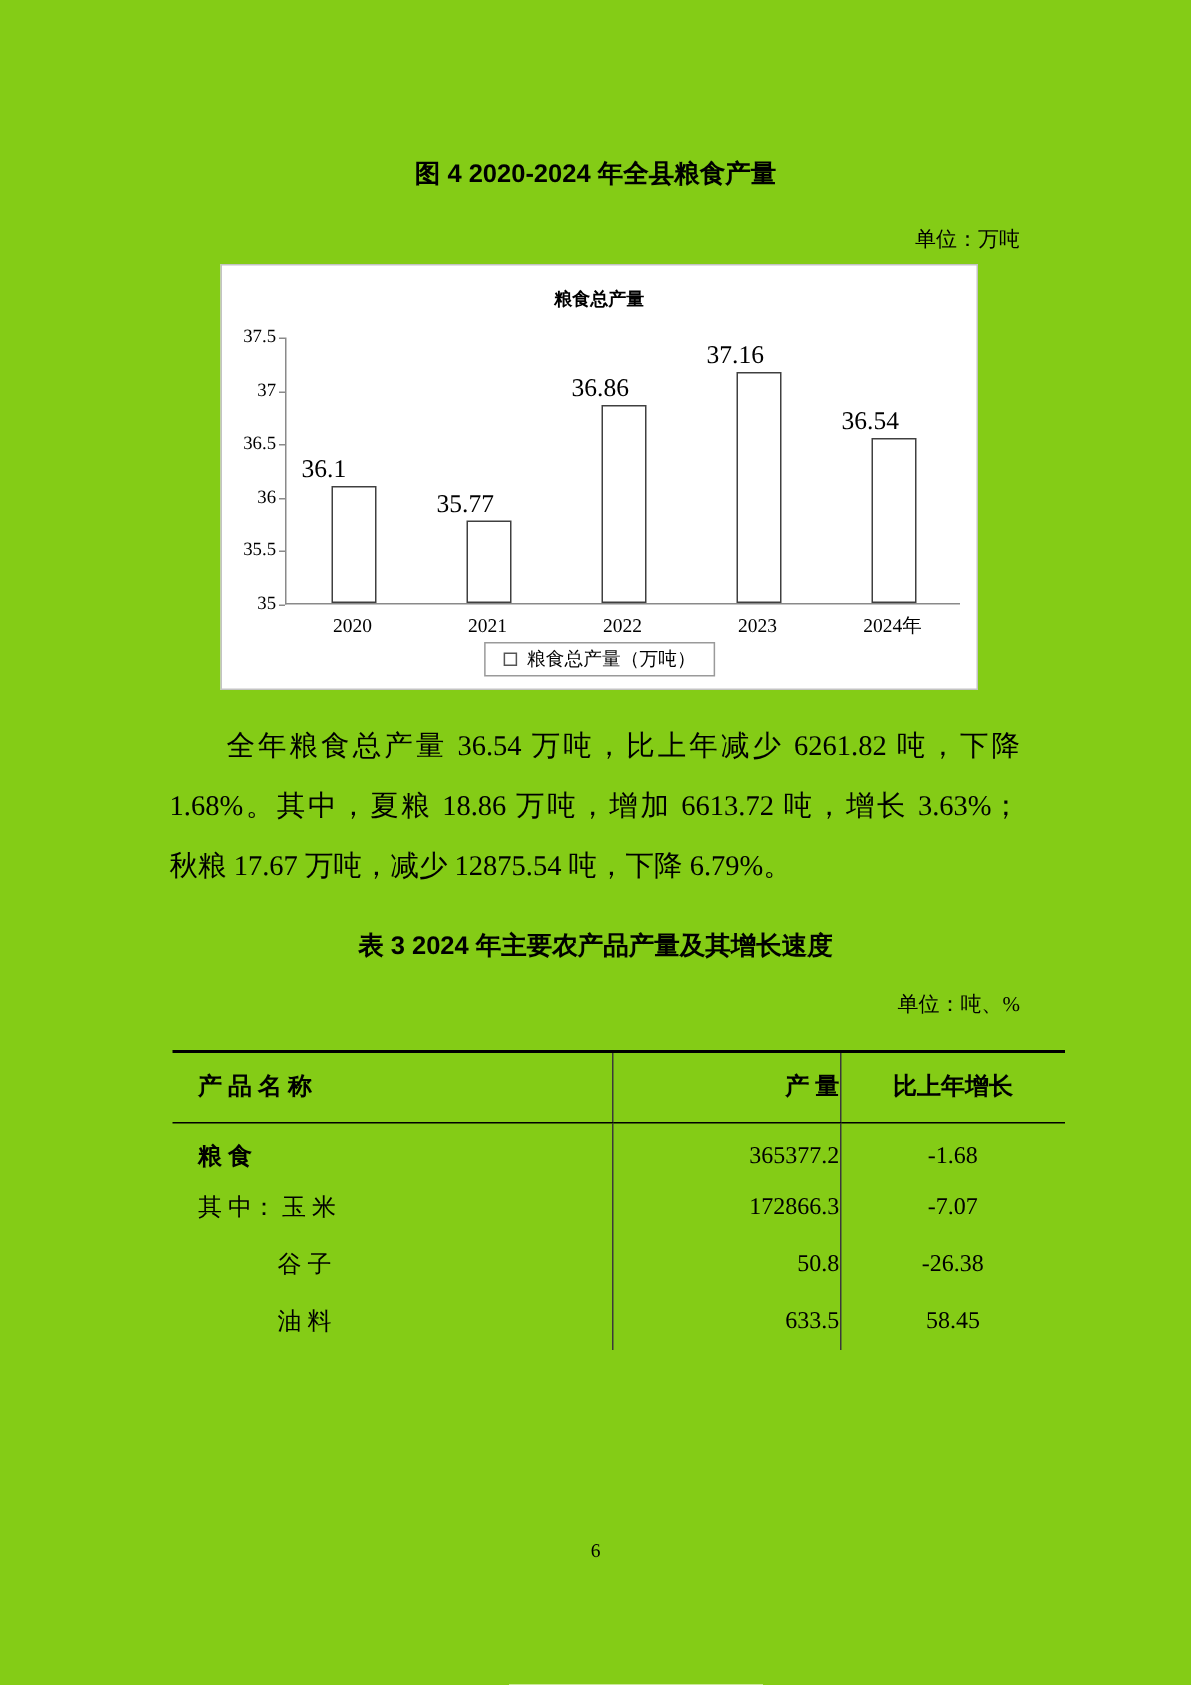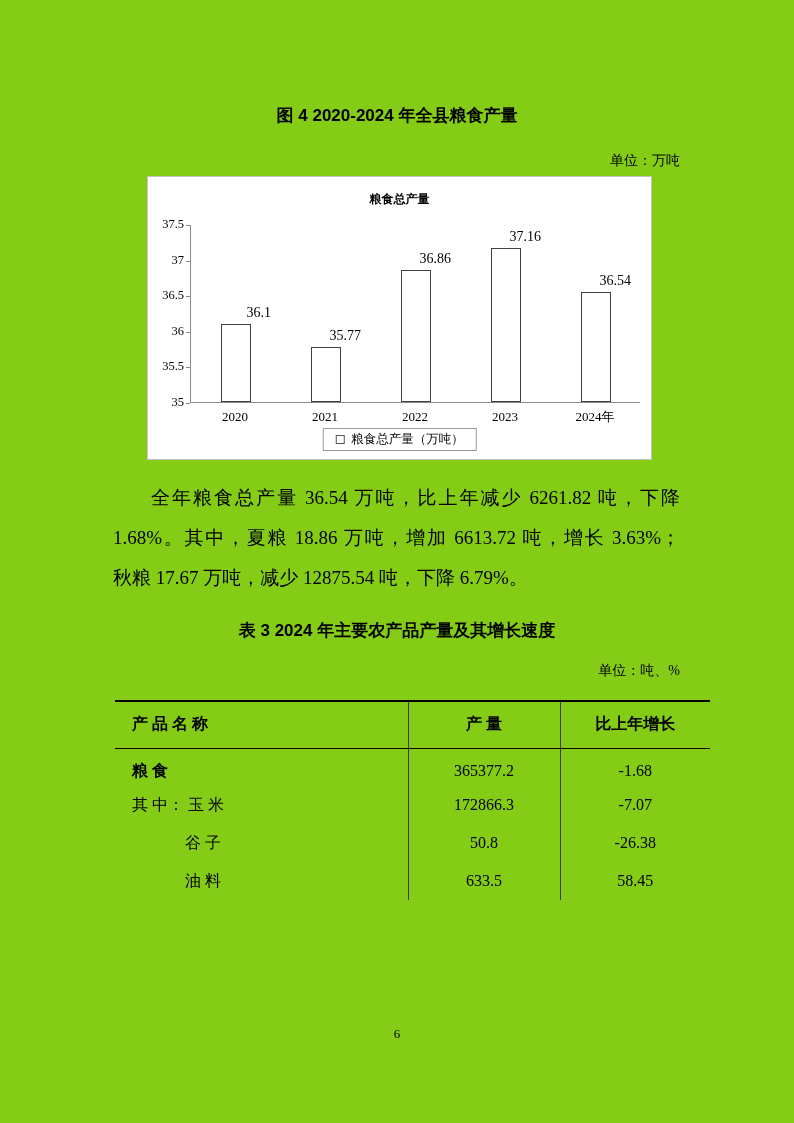--- a/index.html
+++ b/index.html
@@ -29,21 +29,21 @@
   .chart-title {
     position:absolute; top:14px; left:0; width:100%; text-align:center;
     font-family:"Liberation Sans","DejaVu Sans",sans-serif;
     font-size:12px; font-weight:bold;
   }
   .plot-area {
     position:absolute; left:42px; top:48px; width:450px; height:178px;
     border-left:1px solid #8a8a8a; border-bottom:1px solid #8a8a8a;
   }
   .bar { position:absolute; bottom:0; width:30px; background:#fff; border:1px solid #404040; }
-  .bar-value { position:absolute; width:70px; text-align:right; font-size:14px; line-height:15px; }
+  .bar-value { position:absolute; width:70px; text-align:left; font-size:17px; line-height:15px; }
   .ytick-label { position:absolute; left:2px; width:34px; text-align:right; font-size:12.5px; line-height:15px; }
   .ytick-mark { position:absolute; left:38px; width:4px; height:1px; background:#8a8a8a; }
   .xtick-label { position:absolute; width:90px; text-align:center; font-size:13px; line-height:15px; }
   .legend-box {
     position:absolute; top:251px; left:50%; transform:translateX(-50%);
     border:1px solid #9a9a9a; padding:3px 12px;
     display:flex; align-items:center; gap:7px; font-size:12.5px; line-height:15px;text-align:center;
   }
   .legend-swatch { display:inline-block; width:9px; height:9px; background:#fff; border:1px solid #555; }
 
@@ -59,21 +59,21 @@
     font-family:"Liberation Sans","DejaVu Sans",sans-serif;
     font-size:17px; font-weight:bold; line-height:22px;
   }
   .products-table {
     border-collapse:collapse; table-layout:fixed;
     margin:21px 0 0 115px; width:595px;
     border-top:2px solid #000; font-size:16px;
   }
   .products-table th { border-bottom:1px solid #000; font-weight:bold; height:47px; }
   .col-name  { width:293px; border-right:1px solid #3a3a3a; text-align:left; padding-left:17px; }
-  .col-output{ width:152px; border-right:1px solid #3a3a3a; text-align:center; }
+  .col-output{ width:152px; border-right:1px solid #3a3a3a; text-align:right; }
   .col-growth{ width:150px; text-align:center; }
   .products-table tbody td { height:38px; }
   .products-table tbody tr:first-child td { padding-top:8px; }
   td.indent-1 { padding-left:70px; }
   td.bold { font-weight:bold; }
 
   .page-number { position:absolute; top:1026px; left:0; width:100%; text-align:center; font-size:13px; }
 </style>
 </head>
 <body>

